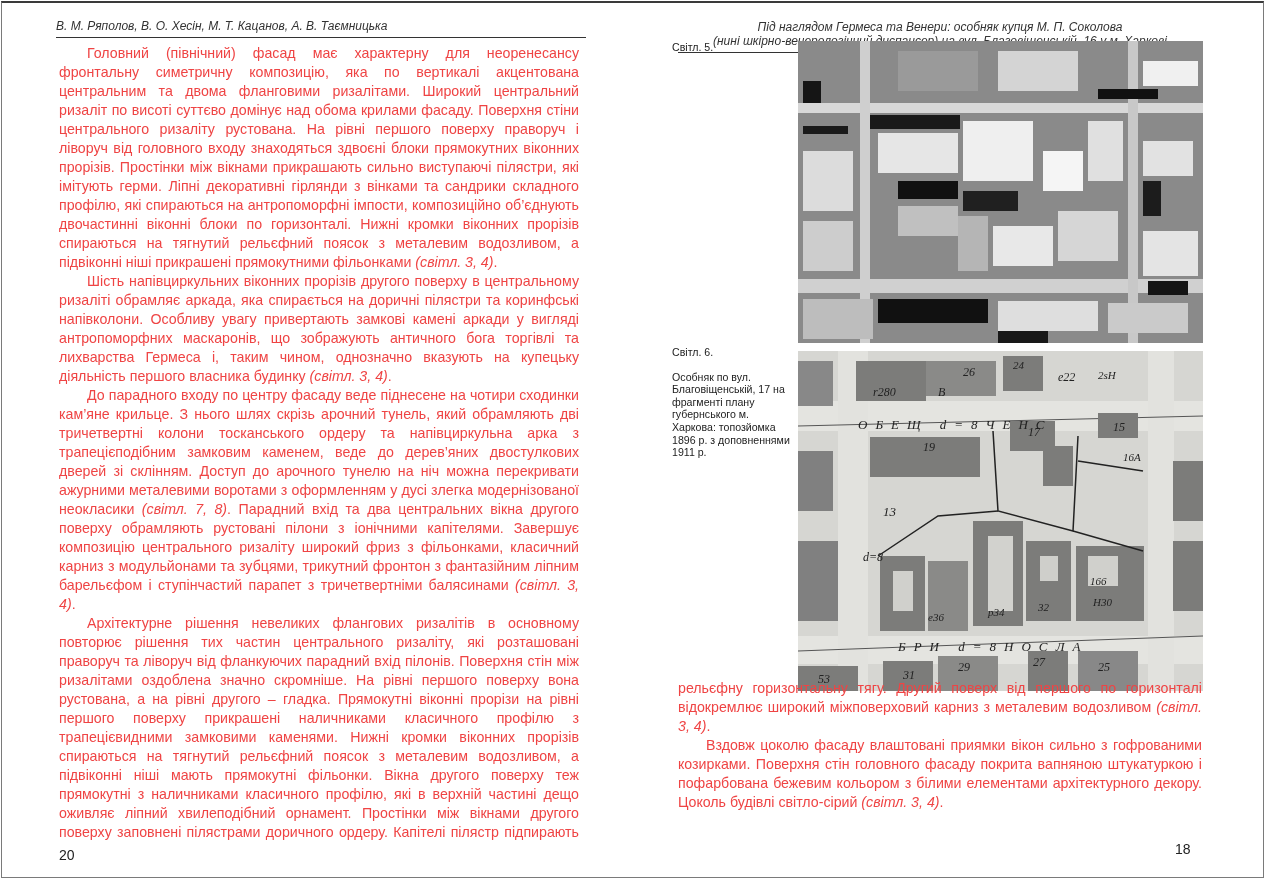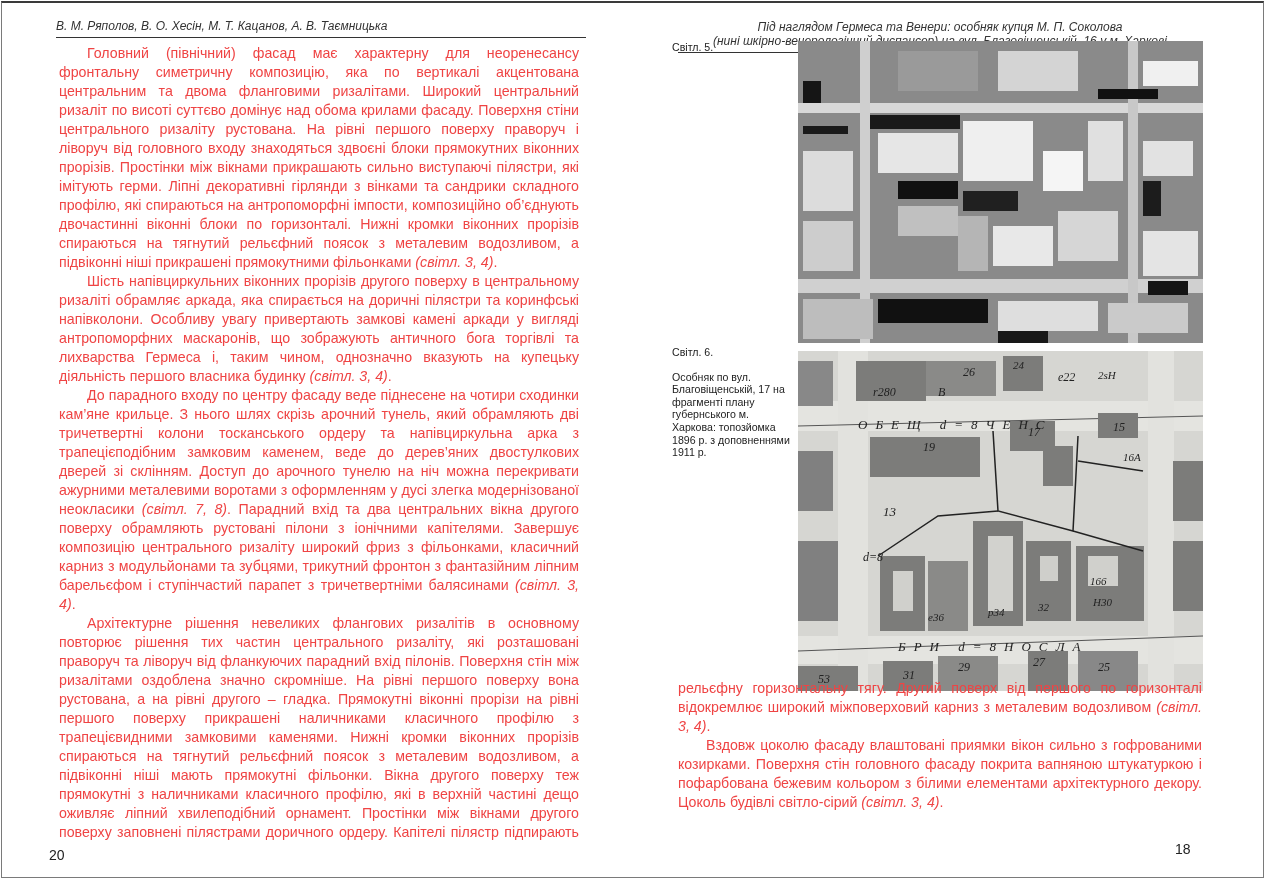--- a/index.html
+++ b/index.html
@@ -16,21 +16,21 @@
   .rh-right { left: 44px; top: 0px; width: 524px; text-align: center; border-bottom: 1.5px solid #333; padding-bottom: 4px; padding-top: 17px; }
 
   .body-text { position: absolute; font-size: 14.2px; line-height: 19px; text-align: justify; color: #ef4444; }
   .body-left { left: 57px; top: 41px; width: 520px; }
   .body-right { left: 44px; top: 676px; width: 524px; }
   .body-text p { margin: 0; text-indent: 28px; }
   .body-text p.cont { text-indent: 0; }
   .ref { font-style: italic; }
 
   .page-num { position: absolute; font-size: 14px; color: #222; }
-  .pn-left { left: 47px; top: 844px; }
+  .pn-left { left: 57px; top: 844px; }
   .pn-right { left: 541px; top: 838px; }
 
   .caption { position: absolute; left: 38px; width: 122px; font-size: 10.6px; line-height: 12.6px; color: #222; }
   .caption .cap-title { display: block; margin-bottom: 12px; }
   .cap-5 { top: 38px; }
   .cap-6 { top: 343px; }
 
   .figure { position: absolute; left: 164px; width: 405px; overflow: hidden; }
   .fig-5 { top: 38px; height: 302px; background: #8d8d8d; }
   .fig-6 { top: 348px; height: 340px; background: #84cc16; }

